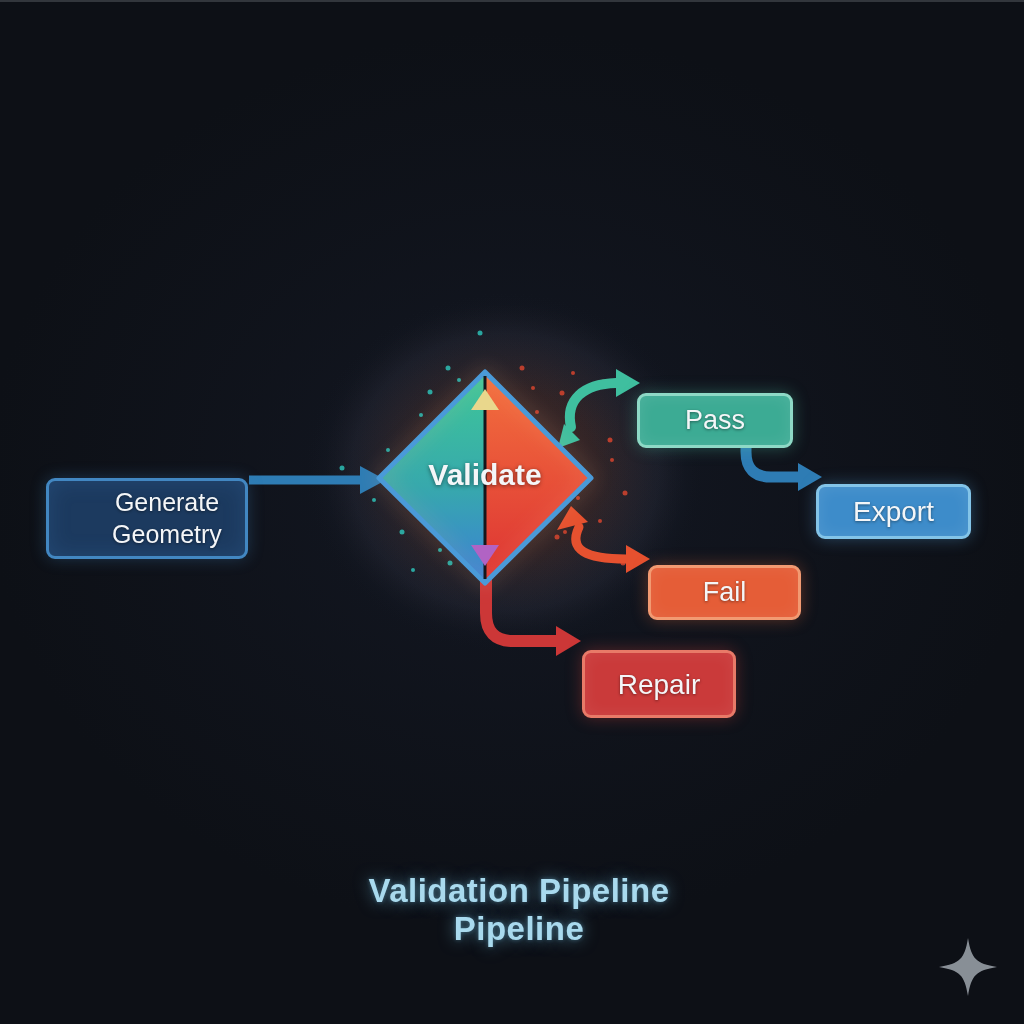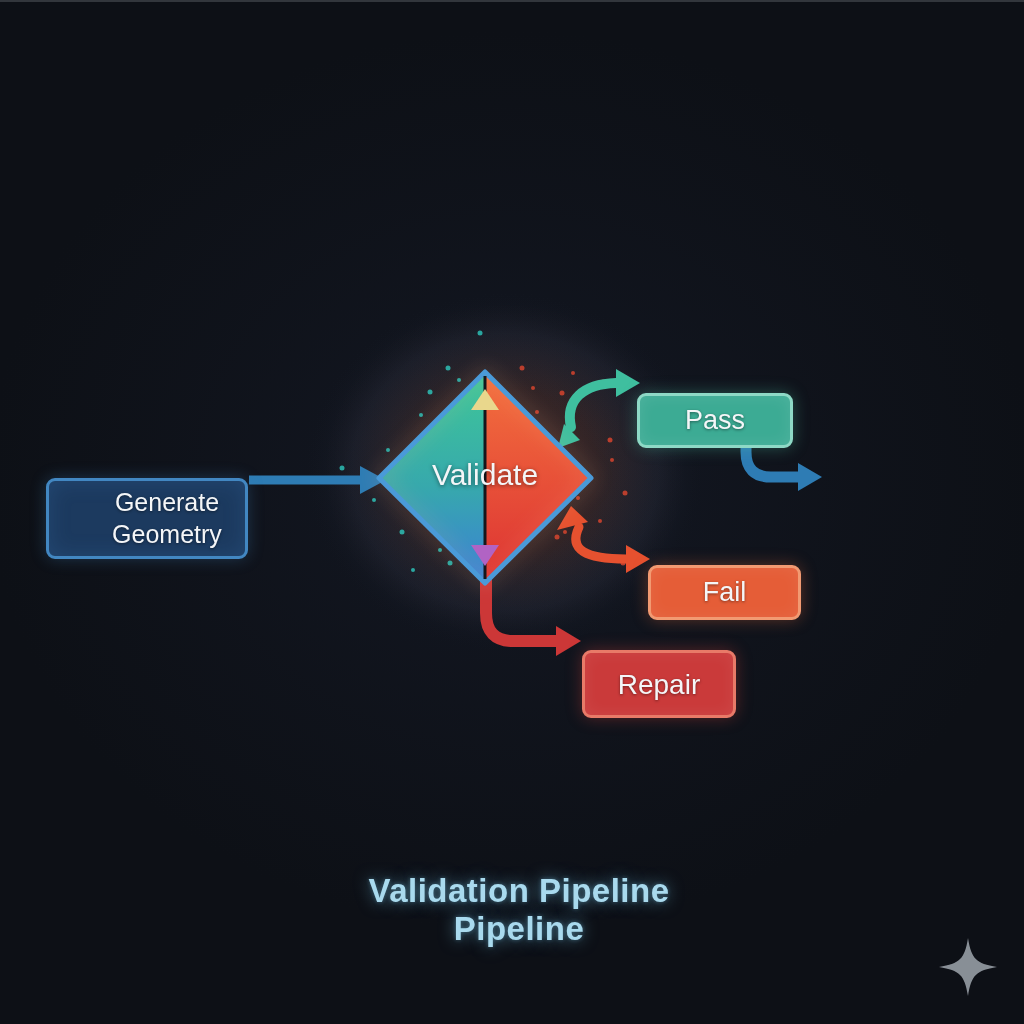--- a/index.html
+++ b/index.html
@@ -33,21 +33,21 @@
     box-shadow:0 0 16px rgba(90,170,230,.35), inset 0 0 16px rgba(255,255,255,.10);}
   .fail{left:648px;top:529px;width:153px;height:55px;font-size:27px;
     background:var(--fail-fill);border:3px solid var(--fail-border);
     box-shadow:0 0 16px rgba(235,110,60,.35), inset 0 0 16px rgba(255,255,255,.08);}
   .repair{left:582px;top:614px;width:154px;height:68px;font-size:28px;
     background:var(--repair-fill);border:3px solid var(--repair-border);
     box-shadow:0 0 16px rgba(220,70,60,.35), inset 0 0 16px rgba(255,255,255,.08);}
 
   .diamond-label{
     position:absolute;z-index:3;left:385px;top:458px;width:200px;
-    text-align:center;font-size:30px;font-weight:normal;color:var(--text);
+    text-align:center;font-size:30px;font-weight:bold;color:var(--text);
     text-shadow:0 1px 4px rgba(0,0,0,.5);
   }
   .title{
     position:absolute;z-index:3;left:307px;top:872px;width:424px;
     text-align:center;font-size:33px;font-weight:bold;letter-spacing:.5px;
     color:var(--title-color);
     text-shadow:0 0 16px rgba(120,200,235,.55), 0 0 4px rgba(120,200,235,.35);
   }
 
   
@@ -156,20 +156,23 @@
 
     <path class="sparkle" d="M 968 938 C 971.5 959 976 963.5 997 967 C 976 970.5 971.5 975 968 996 C 964.5 975 960 970.5 939 967 C 960 963.5 964.5 959 968 938 Z"></path>
   </svg>
 
   <div class="node gen">
     <span>Generate Geometry</span>
   </div>
   <div class="node pass">
     <span>Pass</span>
   </div>
+  <div class="node export">
+    <span>Export</span>
+  </div>
   <div class="node fail">
     <span>Fail</span>
   </div>
   <div class="node repair">
     <span>Repair</span>
   </div>
 
   <div class="diamond-label">Validate</div>
 
   <div class="title">Validation Pipeline Pipeline</div>

